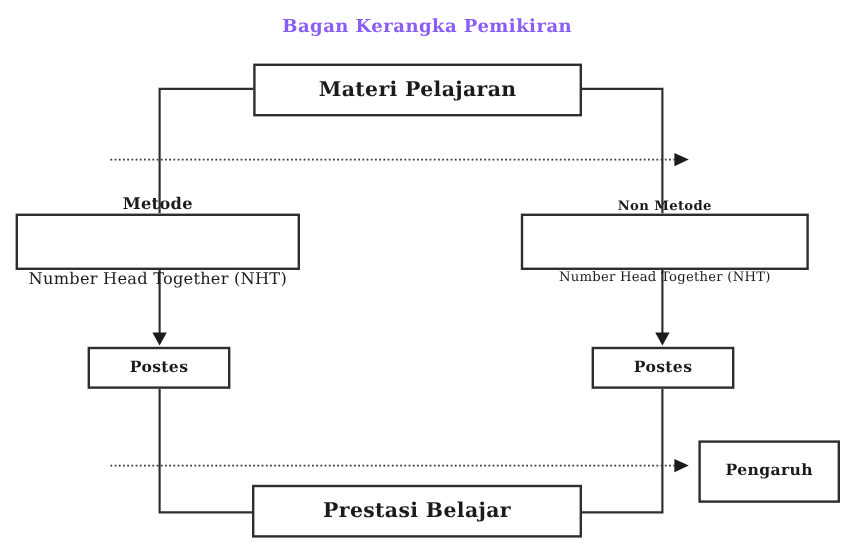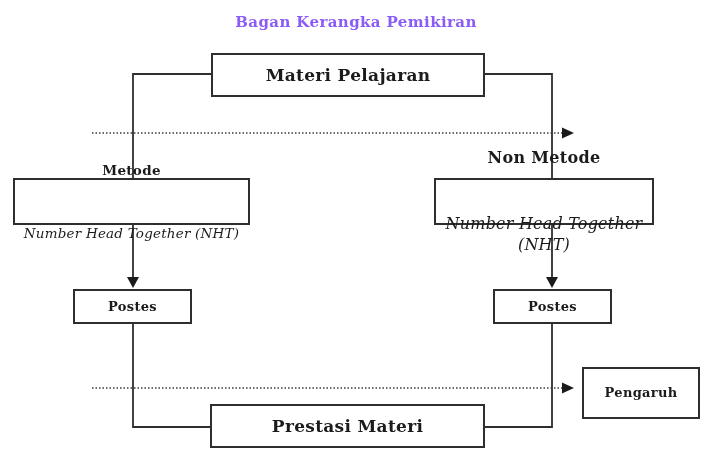--- a/index.html
+++ b/index.html
@@ -44,28 +44,27 @@
     align-items: center;
     justify-content: center;
     text-align: center;
     line-height: 1.35;
   }
   .box .lbl {
     font-weight: bold;
     letter-spacing: 0.3px;
   }
   .box .sub {
-    font-style: italic;
     letter-spacing: 0.2px;
     margin-top: 44px;
   }
   .b-materi   { left: 211px; top: 53px;  width: 274px; height: 44px; font-size: 17px; }
   .b-proses   { left: 582px; top: 115px; width: 118px; height: 35px; font-size: 13px; }
   .b-metode   { left: 13px;  top: 178px; width: 237px; height: 47px; font-size: 13.5px; text-align: center; }
-  .b-nonmetode{ left: 434px; top: 178px; width: 220px; height: 47px; font-size: 16px; }
+  .b-nonmetode{ left: 434px; top: 178px; width: 240px; height: 47px; font-size: 11px; }
   .b-postes-l { left: 73px;  top: 289px; width: 119px; height: 35px; font-size: 13px; }
   .b-postes-r { left: 493px; top: 289px; width: 119px; height: 35px; font-size: 13px; }
   .b-pengaruh { left: 582px; top: 367px; width: 118px; height: 52px; font-size: 13px; }
   .b-prestasi { left: 210px; top: 404px; width: 275px; height: 44px; font-size: 17px; }
 </style>
 </head>
 <body>
 
 <div class="canvas">
 
@@ -112,16 +111,16 @@
 
   <div class="box b-postes-r">
     <span class="lbl">Postes</span>
   </div>
 
   <div class="box b-pengaruh">
     <span class="lbl">Pengaruh</span>
   </div>
 
   <div class="box b-prestasi">
-    <span class="lbl">Prestasi Materi</span>
+    <span class="lbl">Prestasi Belajar</span>
   </div>
 
 </div>
 
 </body></html>

